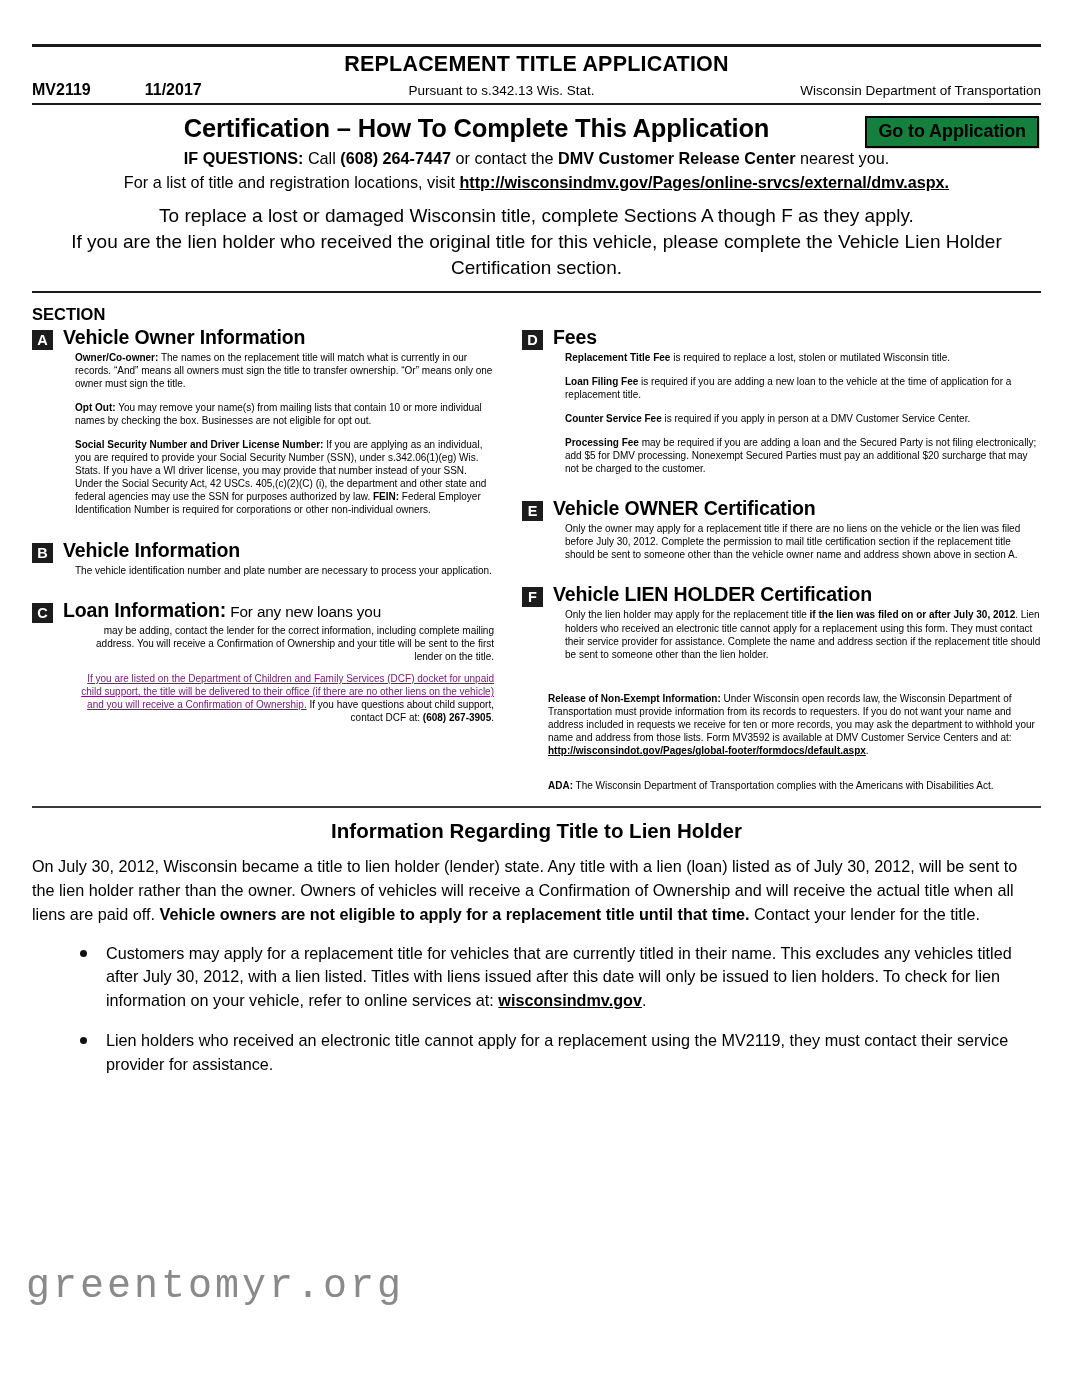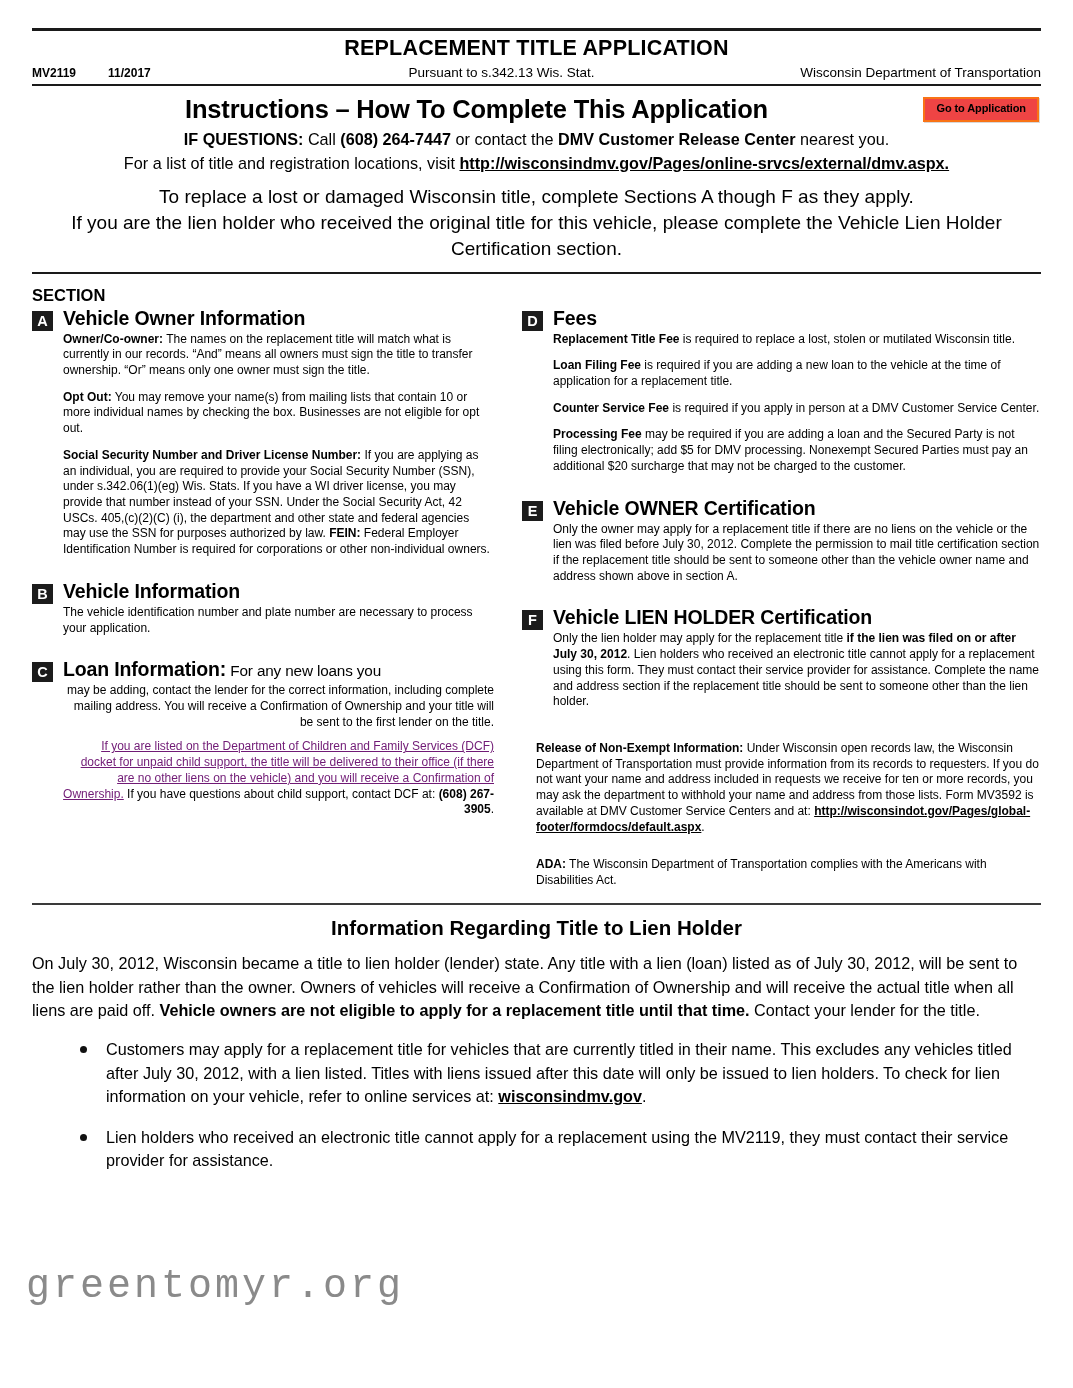--- a/index.html
+++ b/index.html
@@ -11,21 +11,21 @@
     font-family: "Liberation Sans", sans-serif;
     color: #000000;
   }
   #page {
     position: relative;
     width: 1073px;
     height: 1337px;
     background: #ffffff;
     overflow: hidden;
     box-sizing: border-box;
-    padding: 0 32px;
+    padding: 16px 32px;
   }
 
   
   .rule-thick {
     border-top: 3px solid #1a1a1a;
     width: 100%;
   }
   .rule-thin {
     border-top: 2px solid #1a1a1a;
     width: 100%;
@@ -43,23 +43,23 @@
     margin-bottom: 4px;
   }
   .meta-row {
     display: flex;
     align-items: baseline;
     font-size: 13px;
     padding-bottom: 4px;
   }
   .meta-left {
     display: flex;
-    gap: 32px;
-    font-weight: bold;
-    font-size: 12px;
+    gap: 54px;
+    font-weight: bold;
+    font-size: 16px;
     width: 230px;
     flex: 0 0 230px;
   }
   .meta-center {
     flex: 1;
     text-align: center;
     font-size: 13.5px;
   }
   .meta-right {
     flex: 0 0 300px;
@@ -76,24 +76,24 @@
     text-align: center;
     font-size: 25.5px;
     font-weight: bold;
     letter-spacing: -.2px;
     padding-right: 120px;
   }
   .goto-btn {
     position: absolute;
     right: 2px;
     top: 11px;
-    background: #ef4444;
-    border: 2px solid #f97316;
+    background: #15803d;
+    border: 2px solid #000000;
     box-shadow: 1px 1px 0 #d8d8d8;
-    font-size: 11px;
+    font-size: 18px;
     font-weight: bold;
     padding: 4px 11px 5px 11px;
     line-height: 1.05;
     letter-spacing: -.1px;
     cursor: pointer;
   }
   .instr-line {
     text-align: center;
     font-size: 16.2px;
     line-height: 1.36;
@@ -145,22 +145,22 @@
     line-height: 1.18;
   }
   .sec-title .inline-note {
     font-size: 15.3px;
     font-weight: normal;
   }
   .sec-body {
     padding-left: 31px;
   }
   .sec-body p {
-    margin: 0 0 11px 0;
-    font-size: 12px;
+    margin: 0 0 11px 12px;
+    font-size: 10px;
     line-height: 1.31;
   }
   .sec-body p:last-child { margin-bottom: 0; }
   .pink { color: #701a75; text-decoration: underline; }
   .blk-spacer-lg { height: 22px; }
 
   
   .bottom-wrap { margin-top: 14px; }
   .bottom-title {
     text-align: center;
@@ -223,21 +223,21 @@
       <span>MV2119</span>
       <span>11/2017</span>
     </div>
     <div class="meta-center">Pursuant to s.342.13 Wis. Stat.</div>
     <div class="meta-right">Wisconsin Department of Transportation</div>
   </div>
 
   <div class="rule-thin"></div>
 
   <div class="instr-wrap">
-    <div class="instr-title">Instructions – How To Complete This Application</div>
+    <div class="instr-title">Certification – How To Complete This Application</div>
     <div class="goto-btn">Go to Application</div>
 
     <div class="instr-line" style="margin-top:4px;">
       <b>IF QUESTIONS:</b><span> Call </span><b>(608) 264-7447</b><span> or contact the </span><b>DMV Customer Release Center</b><span> nearest you.</span>
     </div>
 
     <div class="instr-line" style="margin-top:2px;">
       <span>For a list of title and registration locations, visit </span><b class="u">http://wisconsindmv.gov/Pages/online-srvcs/external/dmv.aspx.</b>
     </div>
 

